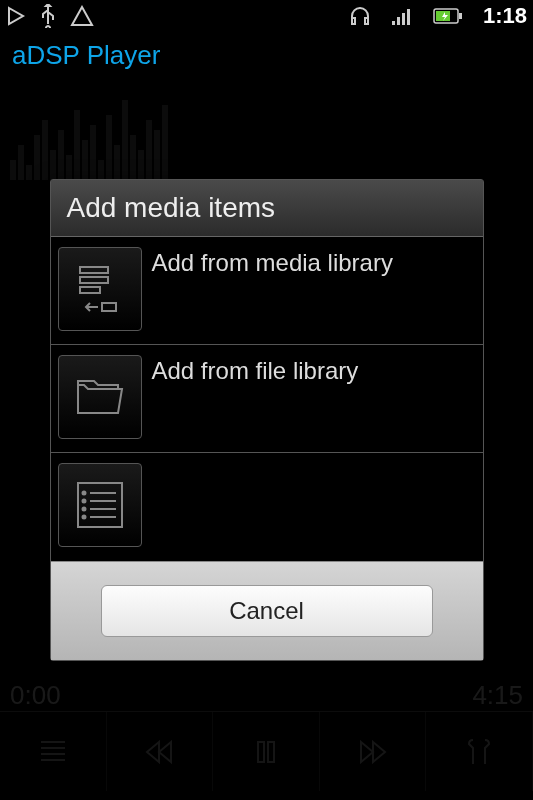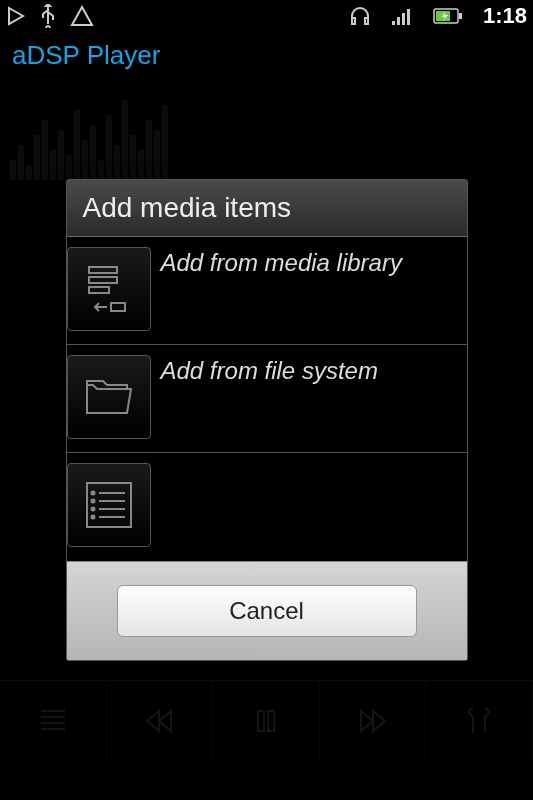--- a/index.html
+++ b/index.html
@@ -81,42 +81,41 @@
 
 
 .modal-backdrop {
   position: absolute;
   inset: 0;
   display: flex;
   align-items: center;
   justify-content: center;
 }
 .dialog {
-  width: 402px;
+  width: 434px;
   border: 1px solid #555;
   border-radius: 3px;
   background: #000;
   box-shadow: 0 4px 20px rgba(0,0,0,0.8);
   margin-top: 40px;
 }
 .dialog-header {
   background: linear-gradient(#4a4a4a, #2b2b2b);
   padding: 12px 16px;
   font-size: 28px;
   color: #eee;
   border-bottom: 1px solid #666;
 }
 .dialog-list {}
 .dialog-item {
   display: flex;
   align-items: flex-start;
-  padding: 10px 0;
+  padding: 10px 7px;
   border-bottom: 1px solid #555;
   min-height: 108px;
-  font-style: italic;
 }
 .dialog-item:last-child { border-bottom: none; }
 .item-icon {
   width: 84px;
   height: 84px;
   background: linear-gradient(#1a1a1a, #000);
   border: 1px solid #555;
   border-radius: 4px;
   margin-right: 10px;
   display: flex;
@@ -213,20 +212,24 @@
     <div class="vis-bar" style="height:35%"></div>
   <div class="vis-bar" style="height:80%"></div>
     <div class="vis-bar" style="height:45%"></div>
   <div class="vis-bar" style="height:30%"></div>
     <div class="vis-bar" style="height:60%"></div>
   <div class="vis-bar" style="height:50%"></div>
     <div class="vis-bar" style="height:75%"></div>
 </div>
 
 <div class="bottom-bg">
+  <div class="time-row">
+    <span>0:00</span>
+    <span>4:15</span>
+  </div>
   <div class="controls-row">
     <div class="ctrl-btn">
       <svg width="40" height="40" viewBox="0 0 40 40">
           <g stroke="#555" stroke-width="2">
             <line x1="8" y1="10" x2="32" y2="10"></line>
             <line x1="8" y1="16" x2="32" y2="16"></line>
             <line x1="8" y1="22" x2="32" y2="22"></line>
             <line x1="8" y1="28" x2="32" y2="28"></line>
           </g>
         </svg>
@@ -277,21 +280,21 @@
 
       <div class="dialog-item">
         <div class="item-icon">
           <svg width="60" height="60" viewBox="0 0 60 60">
             <g fill="none" stroke="#888" stroke-width="2">
               <path d="M8 18 L8 46 L48 46 L52 22 L18 22 L14 18 Z"></path>
               <path d="M8 18 L8 14 L24 14 L28 18 L48 18 L48 22"></path>
             </g>
           </svg>
         </div>
-        <div class="item-label">Add from file system</div>
+        <div class="item-label">Add from file library</div>
       </div>
 
       <div class="dialog-item">
         <div class="item-icon">
           <svg width="60" height="60" viewBox="0 0 60 60">
             <g fill="none" stroke="#888" stroke-width="2">
               <rect x="8" y="8" width="44" height="44"></rect>
               <circle cx="14" cy="18" r="1.5" fill="#888"></circle>
               <line x1="20" y1="18" x2="46" y2="18"></line>
               <circle cx="14" cy="26" r="1.5" fill="#888"></circle>

